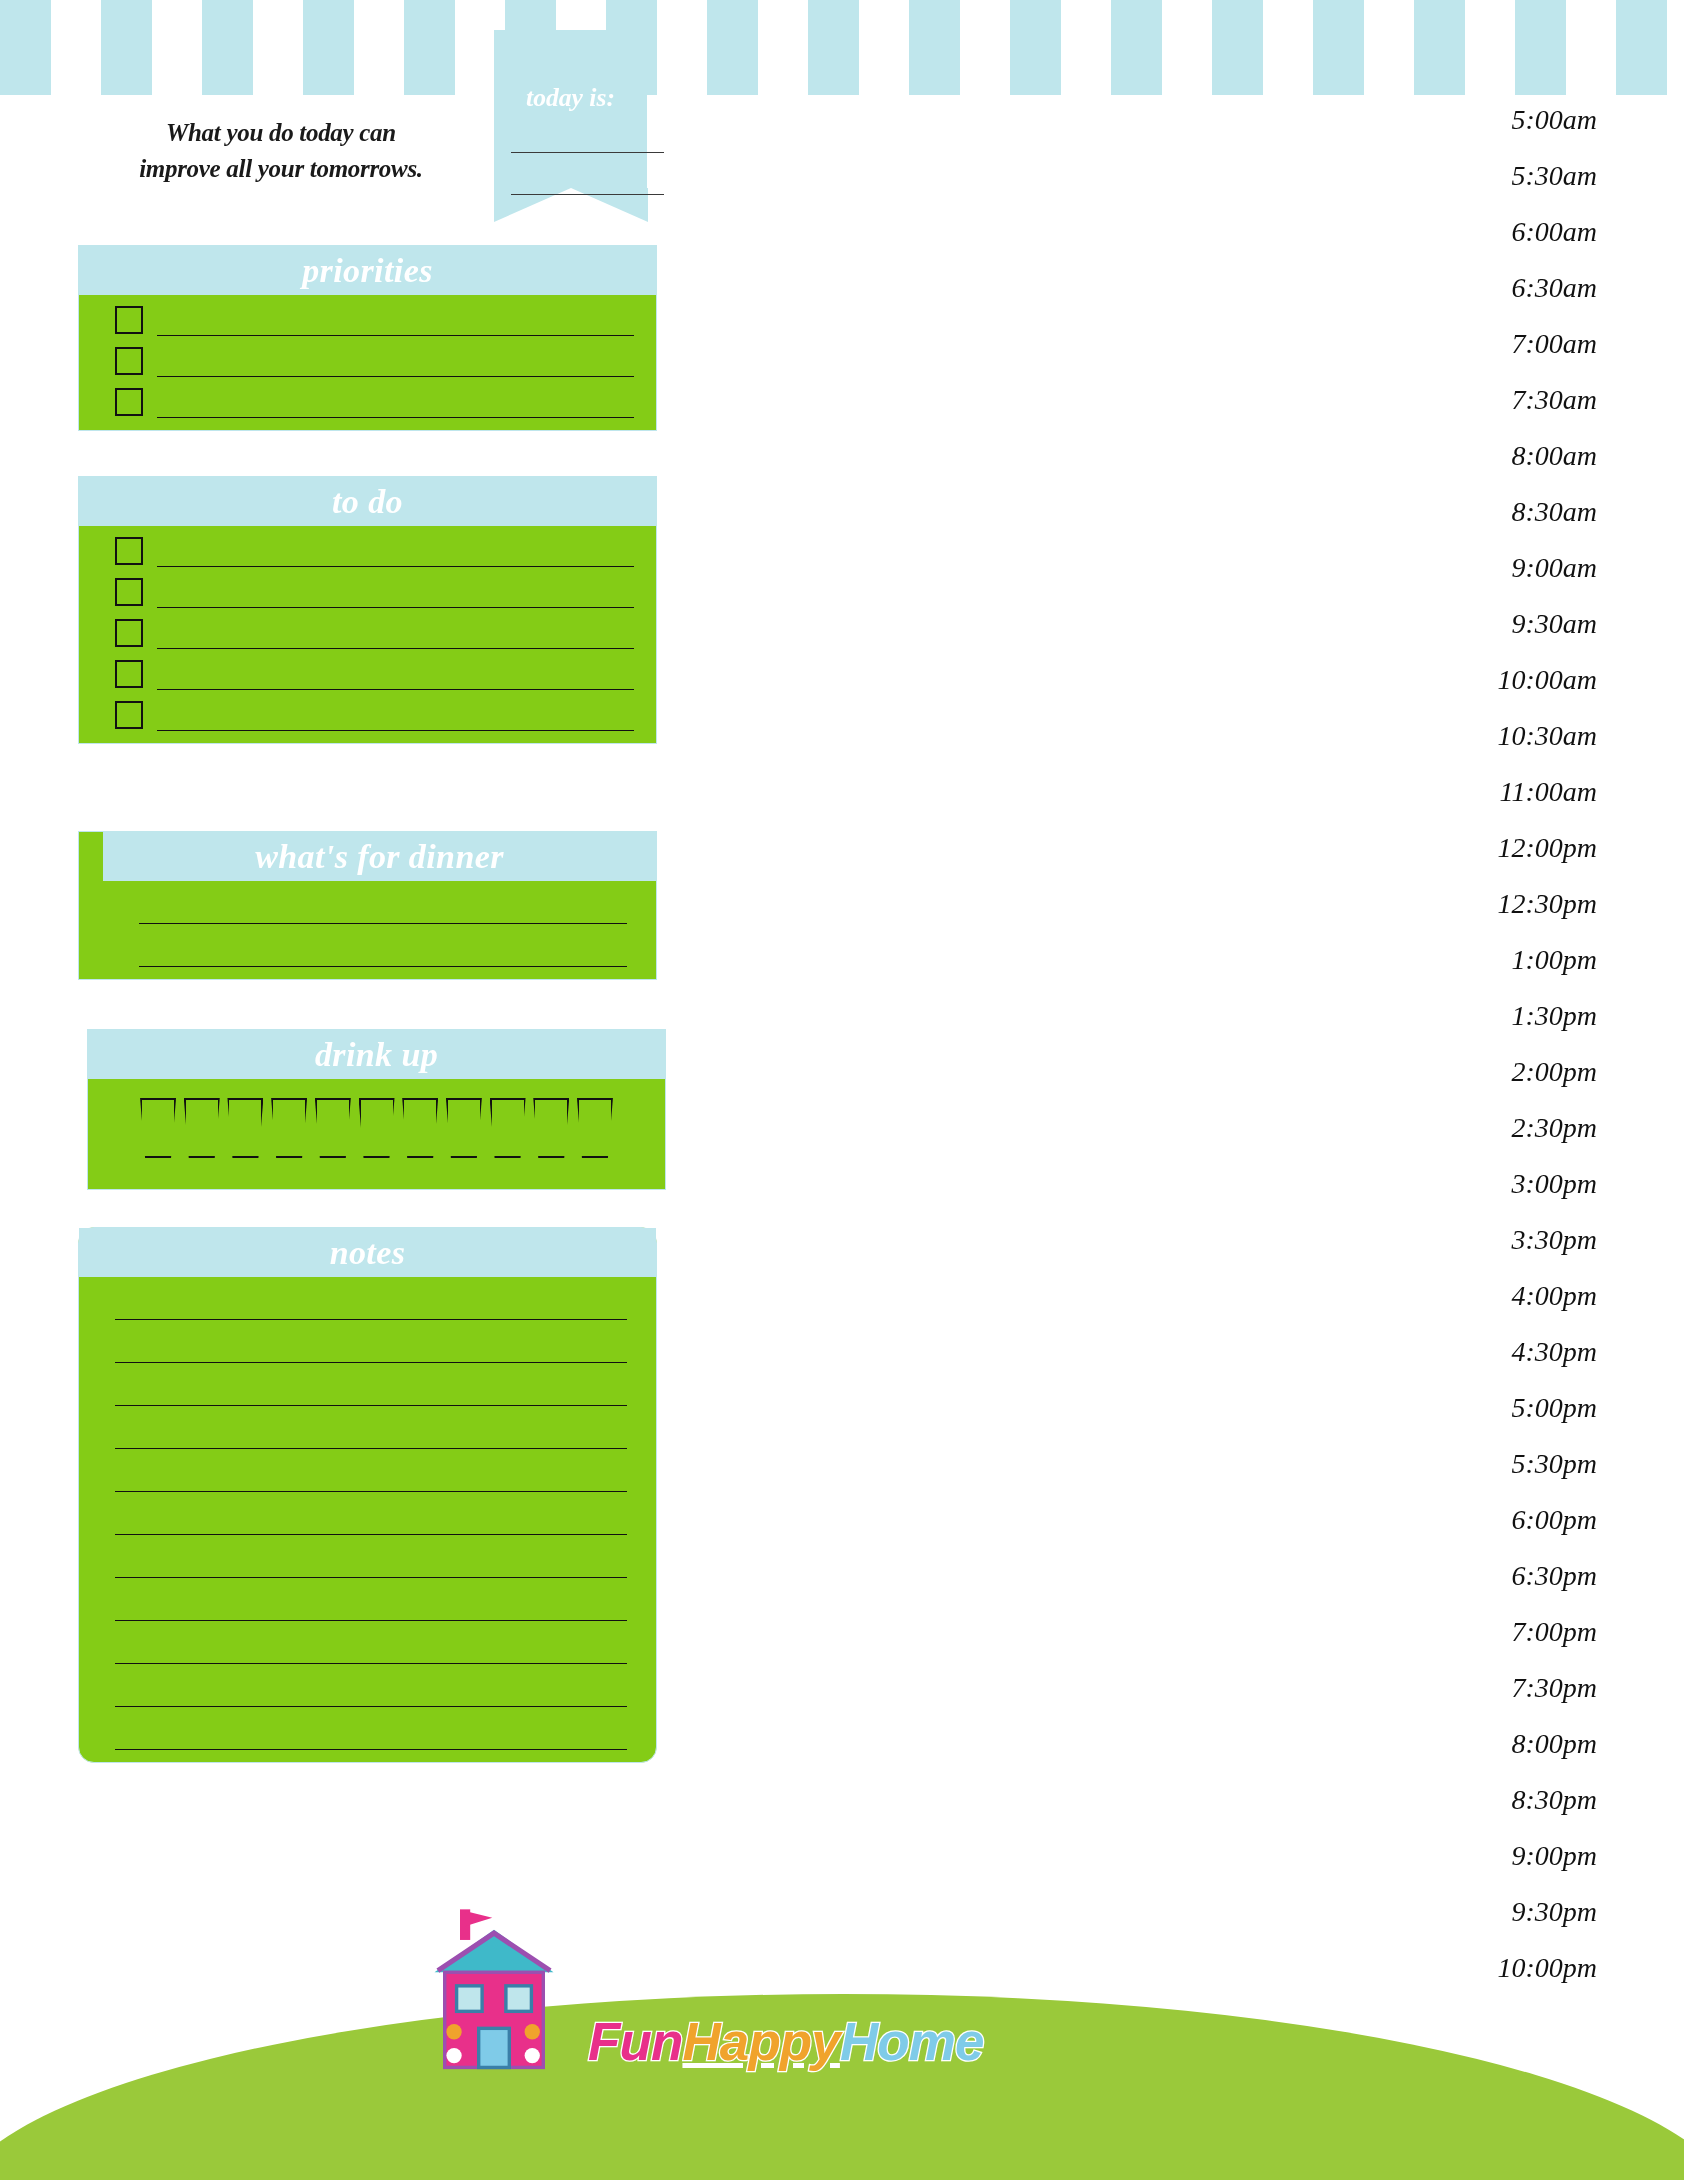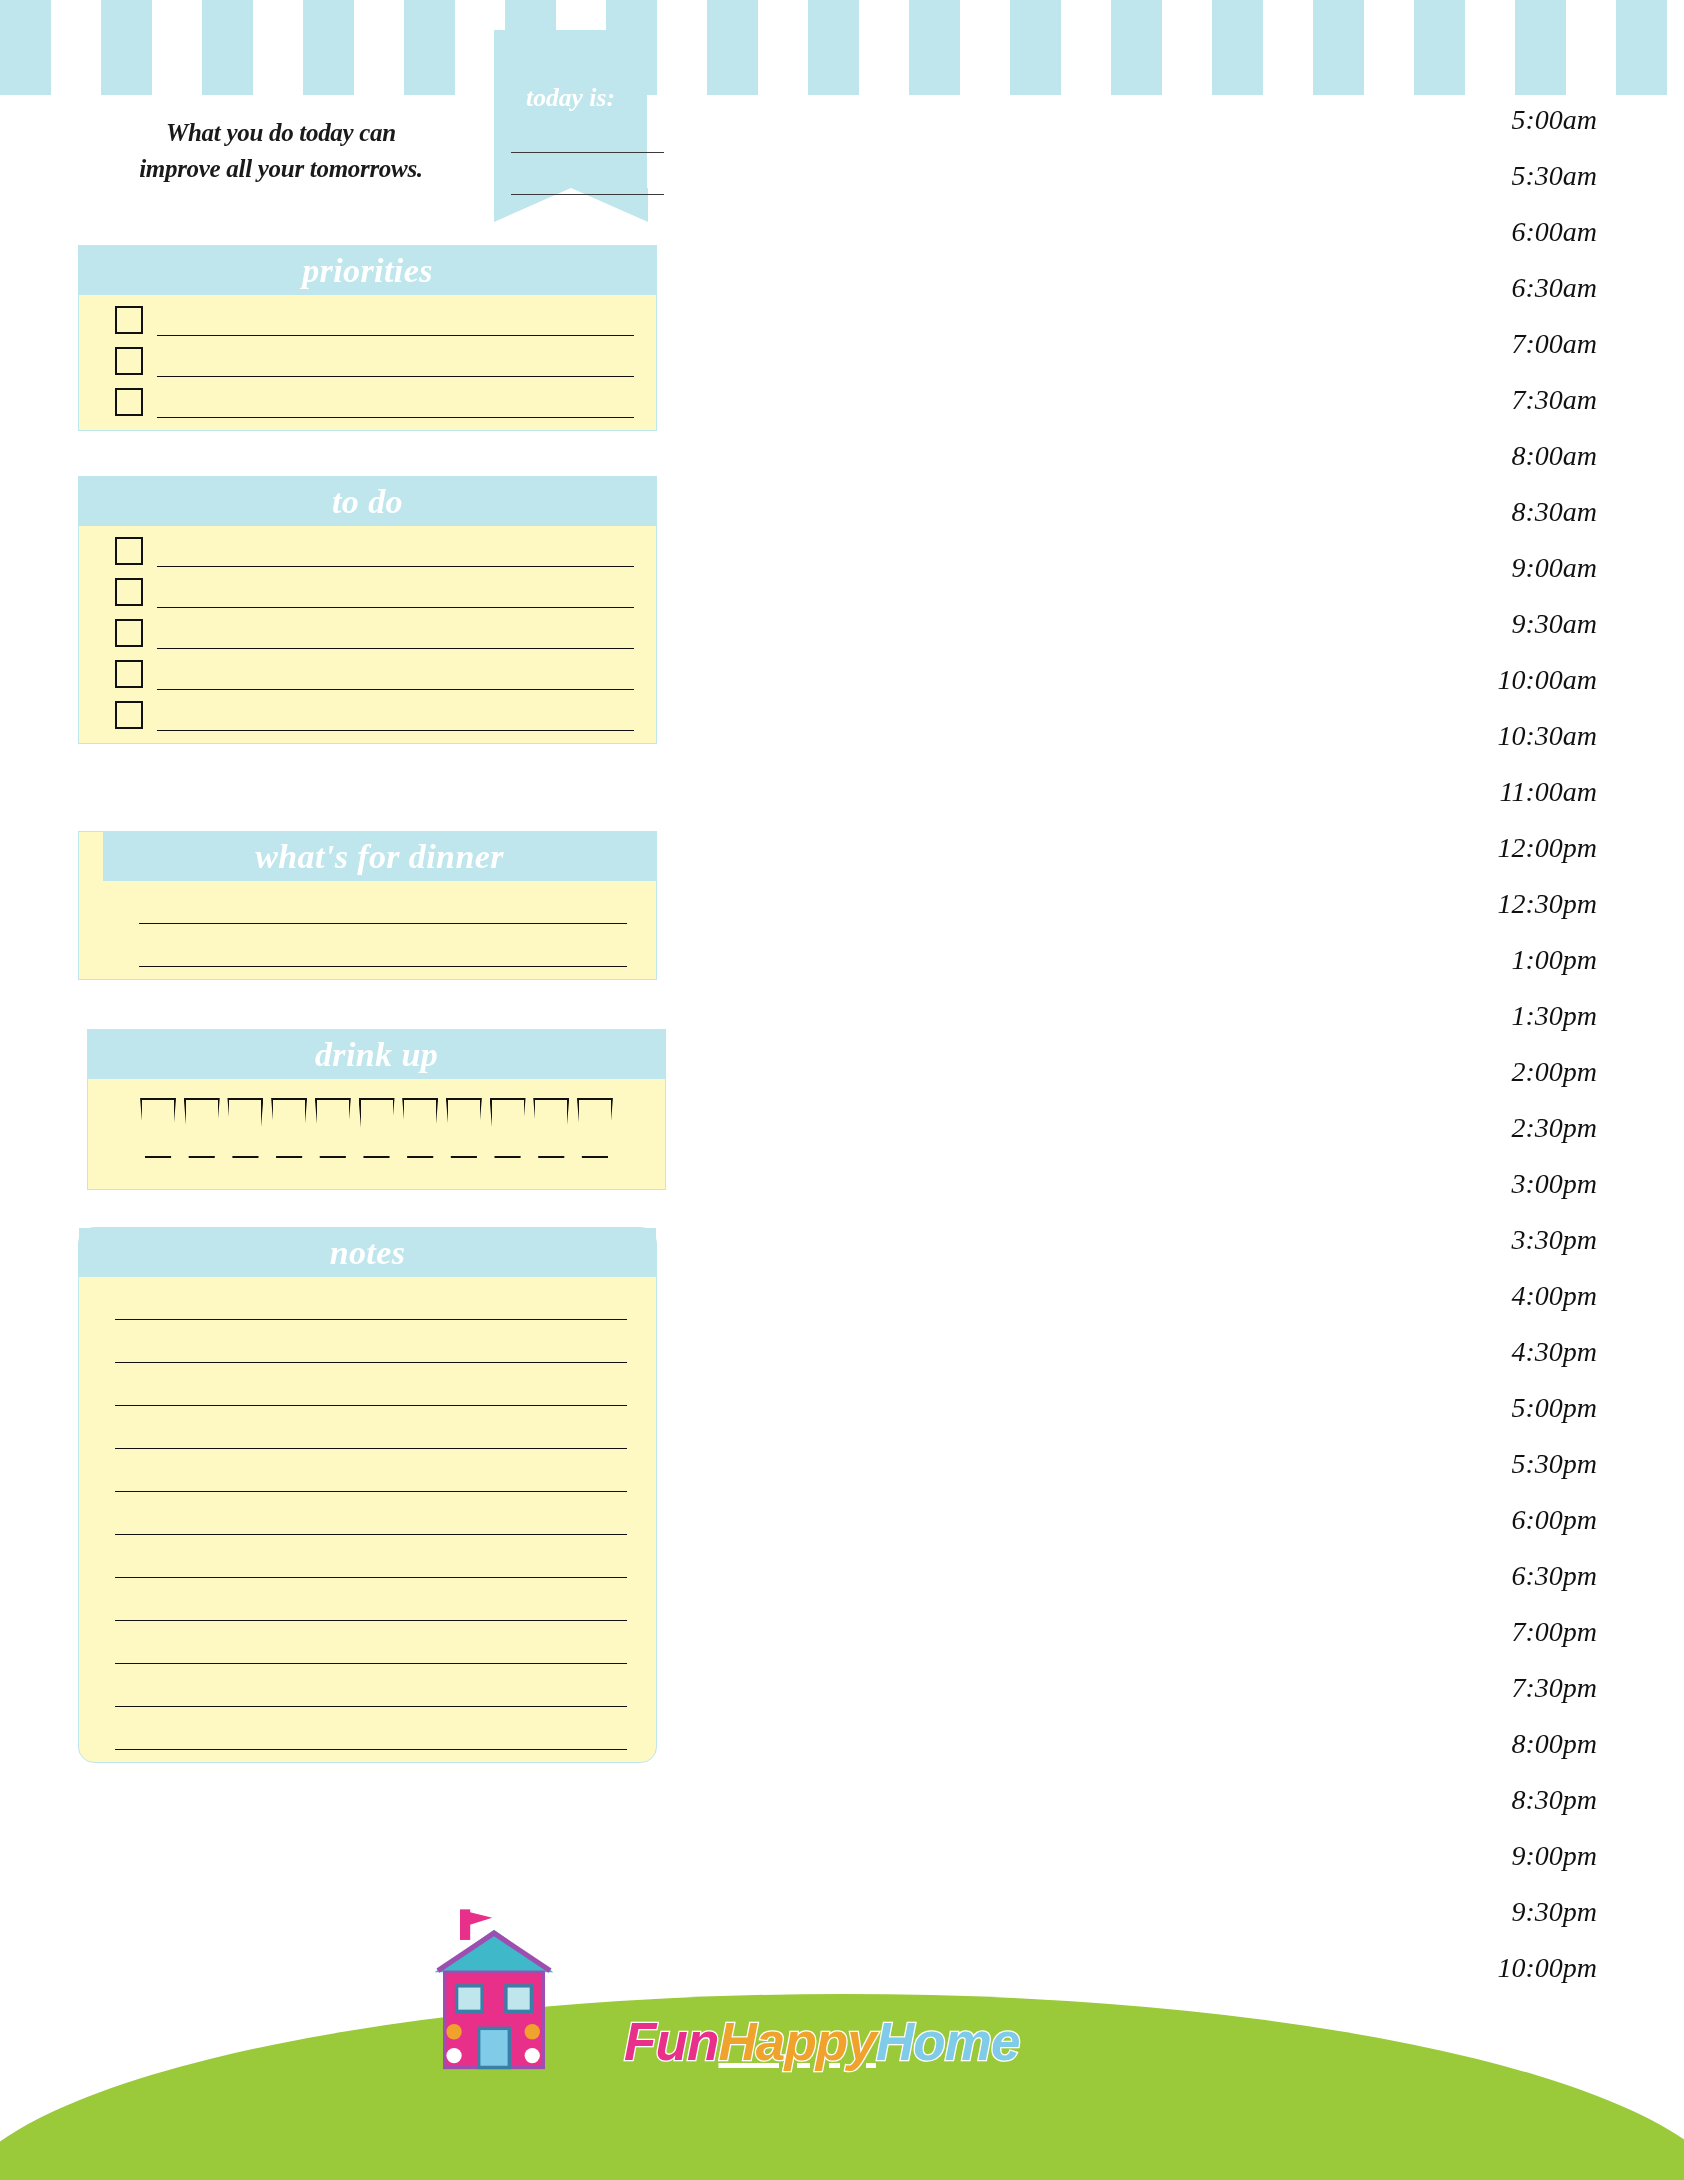--- a/index.html
+++ b/index.html
@@ -94,21 +94,21 @@
   .ribbon-line.l1 { top: 152px; }
   .ribbon-line.l2 { top: 194px; }
 
   
   .box {
     position: absolute;
     left: 78px;
     width: 579px;
     border: 1.7px solid #bfe6ec;
     box-sizing: border-box;
-    background: #fef9c3;
+    background: #84cc16;
   }
   .box-header {
     height: 49px;
     background: #bfe6ec;
     color: #ffffff;
     font-style: italic;
     font-weight: bold;
     font-size: 34px;
     line-height: 49px;
     text-align: center;
@@ -225,21 +225,21 @@
     font-weight: bold;
     font-style: italic;
     font-size: 53px;
     white-space: nowrap;
     letter-spacing: -0.9px;
   }
   .brand span {
     -webkit-text-stroke: 2.6px #ffffff;
     paint-order: stroke fill;
   }
-  .brand .b-fun { color: #e8308a; margin-left: 36px; }
+  .brand .b-fun { color: #e8308a; }
   .brand .b-happy { color: #f0a32c; text-decoration: underline; }
   .brand .b-home { color: #7fcbe8; }
 </style>
 </head>
 <body>
 
 <div class="stripe-banner"></div>
 
 <div class="quote">
   <div>What you do today can</div>

